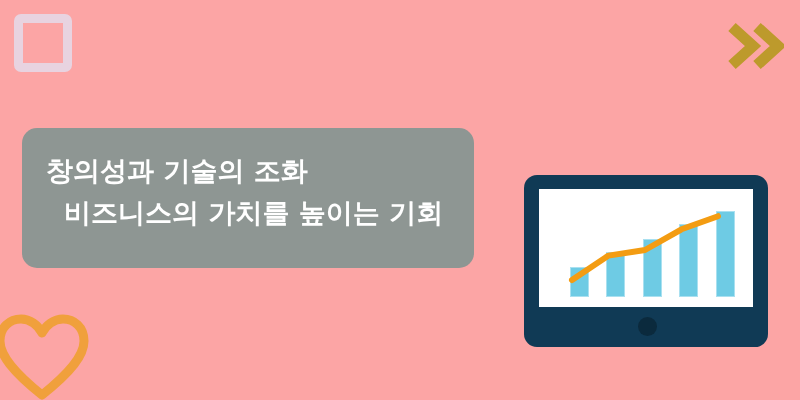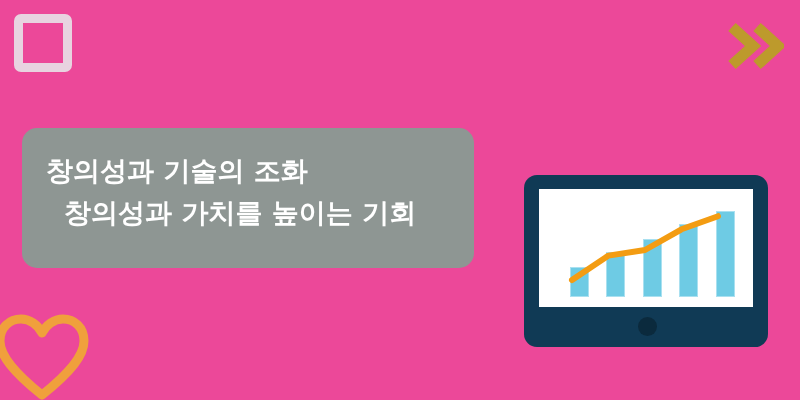--- a/index.html
+++ b/index.html
@@ -10,21 +10,21 @@
   body {
     width: 800px;
     height: 400px;
     overflow: hidden;
     font-family: "DejaVu Sans", "Liberation Sans", sans-serif;
   }
   #banner {
     position: relative;
     width: 800px;
     height: 400px;
-    background: #ec4899;
+    background: #fca5a5;
     overflow: hidden;
   }
 
   
   .pink-square {
     position: absolute;
     left: 14px;
     top: 14px;
     width: 58px;
     height: 58px;
@@ -144,21 +144,21 @@
 
   <div class="heart">
     <svg width="96" height="92" viewBox="0 0 96 92" aria-hidden="true">
       <path d="M48 84 C 18 60, 6 44, 6 30 C 6 16, 16 8, 27 8 C 36 8, 44 14, 48 22
                C 52 14, 60 8, 69 8 C 80 8, 90 16, 90 30 C 90 44, 78 60, 48 84 Z" fill="none" stroke="#f0a03c" stroke-width="9" stroke-linejoin="round"></path>
     </svg>
   </div>
 
   <div class="text-panel">
     <p class="headline headline-line-1">창의성과 기술의 조화</p>
-    <p class="headline headline-line-2">창의성과 가치를 높이는 기회</p>
+    <p class="headline headline-line-2">비즈니스의 가치를 높이는 기회</p>
   </div>
 
   <div class="tablet">
     <div class="tablet-screen">
       <div class="chart">
         <div class="bars-layer">
             <div class="bar" style="left: 30.5px; width: 19px; height: 30.08px; background: rgb(110, 203, 228); border-color: rgb(169, 224, 240);"></div>
             <div class="bar" style="left: 67px; width: 19px; height: 45.12px; background: rgb(110, 203, 228); border-color: rgb(169, 224, 240);"></div>
             <div class="bar" style="left: 103.5px; width: 19px; height: 58.28px; background: rgb(110, 203, 228); border-color: rgb(169, 224, 240);"></div>
             <div class="bar" style="left: 140px; width: 19px; height: 73.32px; background: rgb(110, 203, 228); border-color: rgb(169, 224, 240);"></div>

